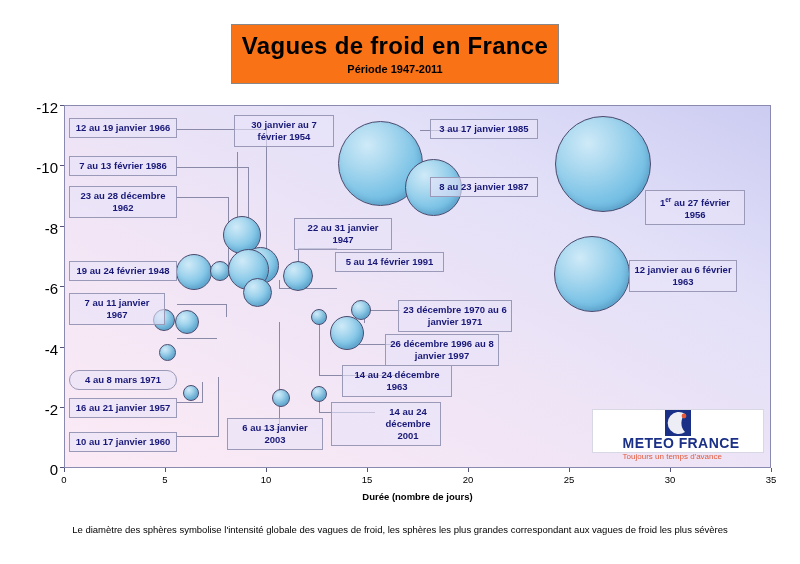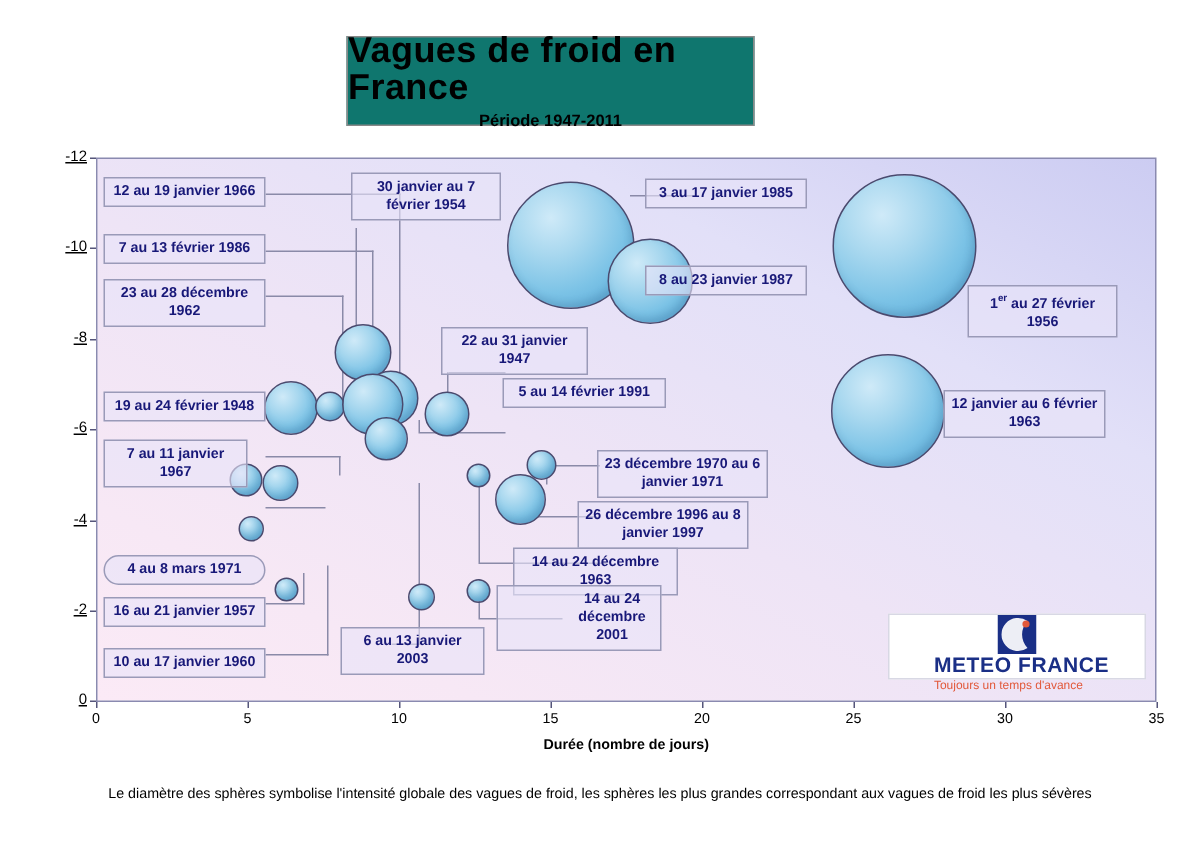--- a/index.html
+++ b/index.html
@@ -1,34 +1,34 @@
 <!DOCTYPE html>
 <html lang="fr"><head>
 <meta charset="utf-8">
 <style>
   html,body{margin:0;padding:0;background:#ffffff;}
   body{width:800px;height:564px;overflow:hidden;font-family:"Liberation Sans",sans-serif;}
 
   .page{position:relative;width:800px;height:564px;background:#fff;}
 
   
-  .title-box{position:absolute;left:231px;top:24px;width:272px;height:60px;
-    border:1px solid #888;background:#0f766e;box-sizing:border-box;
+  .title-box{position:absolute;left:231px;top:24px;width:328px;height:60px;
+    border:1px solid #888;background:#f97316;box-sizing:border-box;
     display:flex;flex-direction:column;align-items:center;justify-content:center;}
   .title-main{font-size:24px;font-weight:bold;color:#000;letter-spacing:.3px;line-height:1.05;}
   .title-sub{font-size:11px;font-weight:bold;color:#000;margin-top:4px;}
 
   
   .plot-frame{position:absolute;left:64px;top:105px;width:707px;height:363px;
     border:1px solid #8a8ab0;box-sizing:border-box;
     background:linear-gradient(to top right,#fbeaf6 0%,#f7e8f5 18%,#eee4f6 45%,#e2e0f8 72%,#ccccf2 100%);}
   .xaxis-title{position:absolute;left:64px;top:491px;width:707px;text-align:center;
     font-size:9.5px;font-weight:bold;color:#000;}
 
-  .ytick{position:absolute;font-size:10px;color:#000;text-align:right;width:34px;text-decoration:underline;}
+  .ytick{position:absolute;font-size:15px;color:#000;text-align:right;width:34px;}
   .ytick-mark{position:absolute;width:4px;height:1px;background:#55557a;}
   .xtick{position:absolute;font-size:9.5px;color:#000;text-align:center;width:30px;}
   .xtick-mark{position:absolute;width:1px;height:4px;background:#55557a;}
 
   
   .bubble{position:absolute;border-radius:50%;
     background:radial-gradient(circle at 34% 28%, #cfeaf8 0%, #a9d8ef 30%, #7cc3e6 62%, #62b1dc 85%, #4d9ecb 100%);
     border:1px solid #4a4a6e;box-sizing:border-box;
     box-shadow:inset -2px -3px 5px rgba(40,70,110,.18);}
 
@@ -194,21 +194,21 @@
     <div class="lab" style="left:229px;top:112px;width:98px;">22 au 31 janvier 1947</div>
     <div class="lab" style="left:229px;top:146px;width:109px;margin-left:41px;">5 au 14 février 1991</div>
     <div class="lab" style="left:162px;top:312px;width:96px;">6 au 13 janvier 2003</div>
 
     <div class="lab" style="left:365px;top:13px;width:108px;">3 au 17 janvier 1985</div>
     <div class="lab" style="left:365px;top:71px;width:108px;">8 au 23 janvier 1987</div>
 
     <div class="lab" style="left:333px;top:194px;width:114px;">23 décembre 1970 au 6 janvier 1971</div>
     <div class="lab" style="left:320px;top:228px;width:114px;">26 décembre 1996 au 8 janvier 1997</div>
     <div class="lab" style="left:277px;top:259px;width:110px;">14 au 24 décembre 1963</div>
-    <div class="lab" style="left:266px;top:284px;width:110px;padding-left:48px;">14 au 24 décembre 2001</div>
+    <div class="lab" style="left:266px;top:296px;width:110px;padding-left:48px;">14 au 24 décembre 2001</div>
 
     <div class="lab" style="left:580px;top:84px;width:100px;"><span>1<sup>er</sup> au 27 février<br>1956</span></div>
     <div class="lab" style="left:564px;top:154px;width:108px;">12 janvier au 6 février 1963</div>
 
     <div class="logo" style="left:527px;top:303px;flex-direction:column;">
       <div class="logo-mark">
         <svg width="26" height="26" viewBox="0 0 26 26">
           <rect x="0" y="0" width="26" height="26" fill="#1a2f86"></rect>
           <path d="M20 4 A11 11 0 1 0 20 22 A13 13 0 0 1 20 4 Z" fill="#ffffff" opacity="0.92"></path>
           <circle cx="19" cy="6" r="2.4" fill="#e2593b"></circle>

